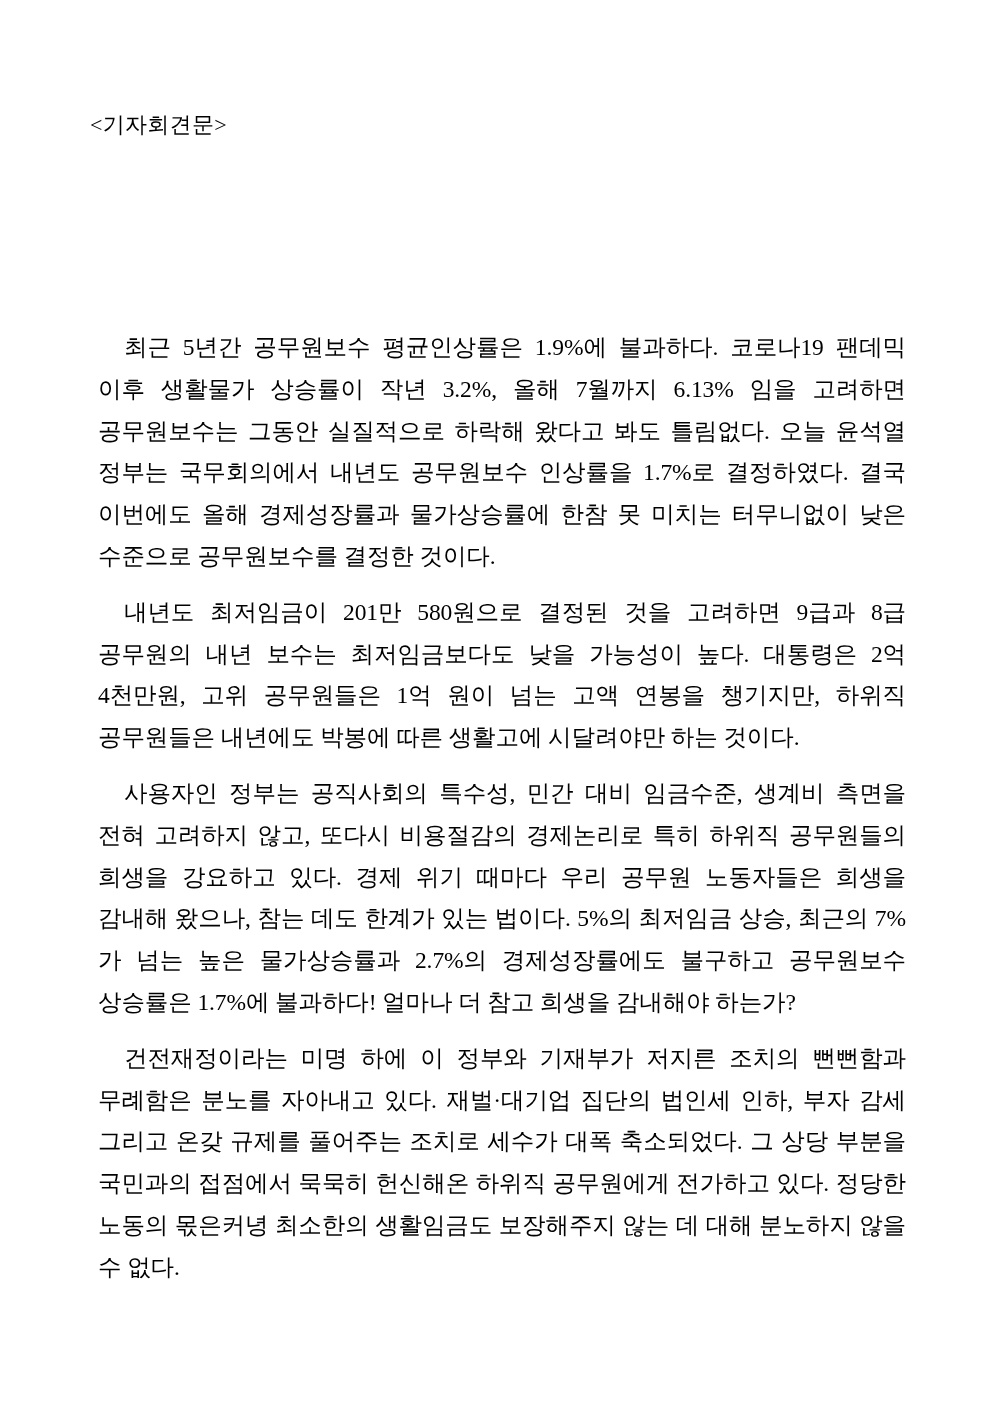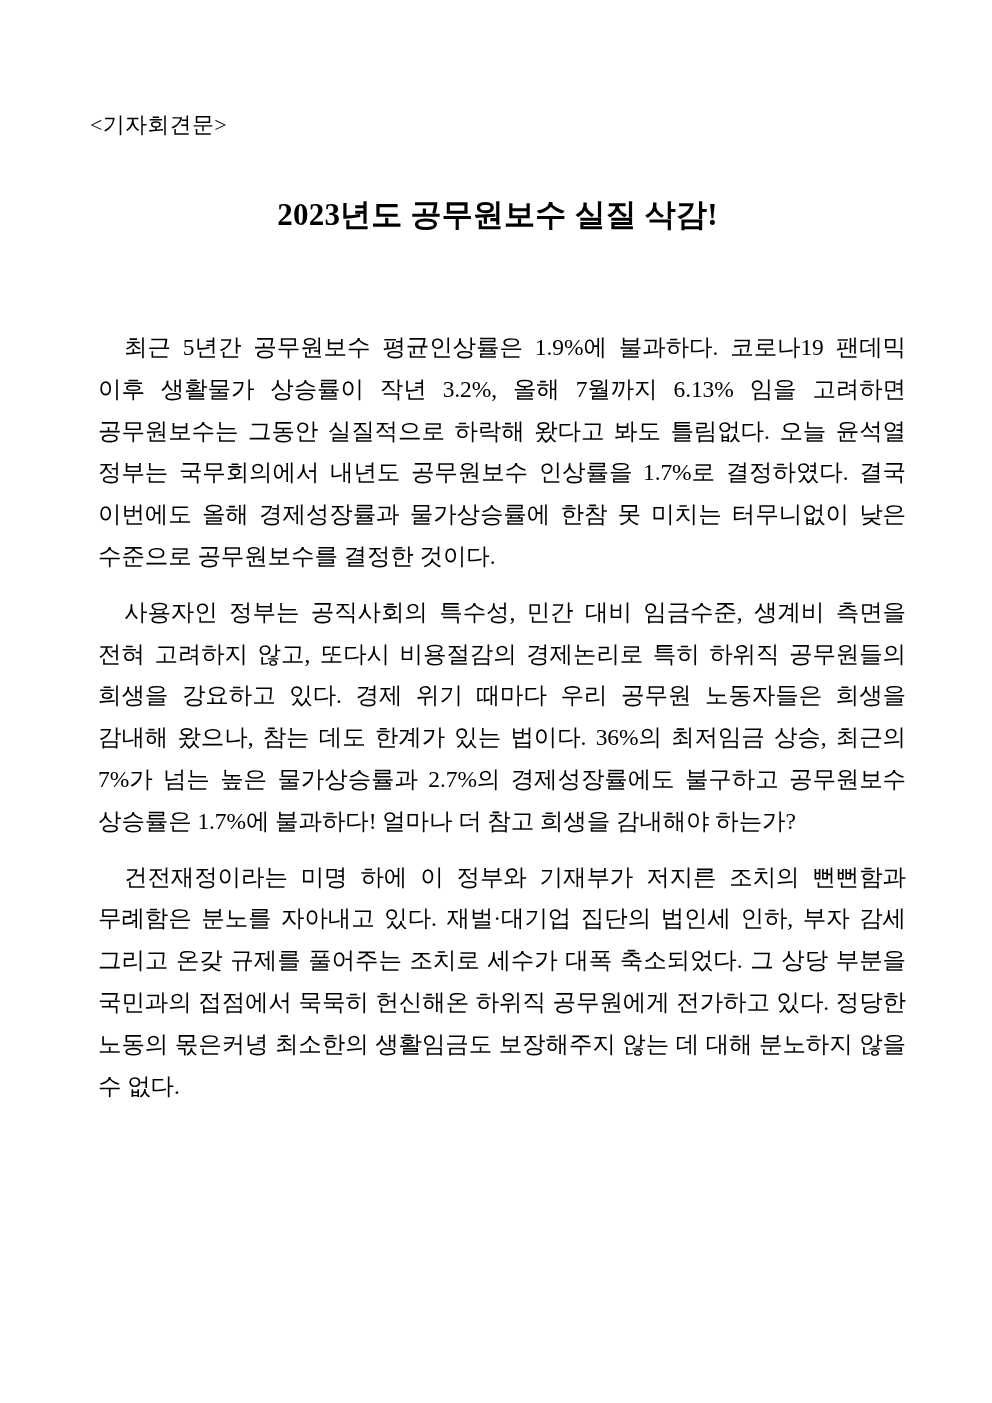--- a/index.html
+++ b/index.html
@@ -74,22 +74,22 @@
   .para:last-child { margin-bottom: 0; }
 </style>
 </head>
 <body>
 
 <div class="page">
 
   <div class="doc-tag">&lt;기자회견문&gt;</div>
 
   <div class="title-block">
-    <div class="title-line">2023년도 공무원보수 실질 삭감!</div>
   </div>
 
   <div class="body-block">
     <p class="para">최근 5년간 공무원보수 평균인상률은 1.9%에 불과하다. 코로나19 팬데믹 이후 생활물가 상승률이 작년 3.2%, 올해 7월까지 6.13% 임을 고려하면 공무원보수는 그동안 실질적으로 하락해 왔다고 봐도 틀림없다. 오늘 윤석열 정부는 국무회의에서 내년도 공무원보수 인상률을 1.7%로 결정하였다. 결국 이번에도 올해 경제성장률과 물가상승률에 한참 못 미치는 터무니없이 낮은 수준으로 공무원보수를 결정한 것이다.</p>
-    <p class="para">사용자인 정부는 공직사회의 특수성, 민간 대비 임금수준, 생계비 측면을 전혀 고려하지 않고, 또다시 비용절감의 경제논리로 특히 하위직 공무원들의 희생을 강요하고 있다. 경제 위기 때마다 우리 공무원 노동자들은 희생을 감내해 왔으나, 참는 데도 한계가 있는 법이다. 36%의 최저임금 상승, 최근의 7%가 넘는 높은 물가상승률과 2.7%의 경제성장률에도 불구하고 공무원보수 상승률은 1.7%에 불과하다! 얼마나 더 참고 희생을 감내해야 하는가?</p>
+    <p class="para">내년도 최저임금이 201만 580원으로 결정된 것을 고려하면 9급과 8급 공무원의 내년 보수는 최저임금보다도 낮을 가능성이 높다. 대통령은 2억 4천만원, 고위 공무원들은 1억 원이 넘는 고액 연봉을 챙기지만, 하위직 공무원들은 내년에도 박봉에 따른 생활고에 시달려야만 하는 것이다.</p>
+    <p class="para">사용자인 정부는 공직사회의 특수성, 민간 대비 임금수준, 생계비 측면을 전혀 고려하지 않고, 또다시 비용절감의 경제논리로 특히 하위직 공무원들의 희생을 강요하고 있다. 경제 위기 때마다 우리 공무원 노동자들은 희생을 감내해 왔으나, 참는 데도 한계가 있는 법이다. 5%의 최저임금 상승, 최근의 7%가 넘는 높은 물가상승률과 2.7%의 경제성장률에도 불구하고 공무원보수 상승률은 1.7%에 불과하다! 얼마나 더 참고 희생을 감내해야 하는가?</p>
     <p class="para">건전재정이라는 미명 하에 이 정부와 기재부가 저지른 조치의 뻔뻔함과 무례함은 분노를 자아내고 있다. 재벌·대기업 집단의 법인세 인하, 부자 감세 그리고 온갖 규제를 풀어주는 조치로 세수가 대폭 축소되었다. 그 상당 부분을 국민과의 접점에서 묵묵히 헌신해온 하위직 공무원에게 전가하고 있다. 정당한 노동의 몫은커녕 최소한의 생활임금도 보장해주지 않는 데 대해 분노하지 않을 수 없다.</p>
   </div>
 
 </div>
 
 </body></html>

